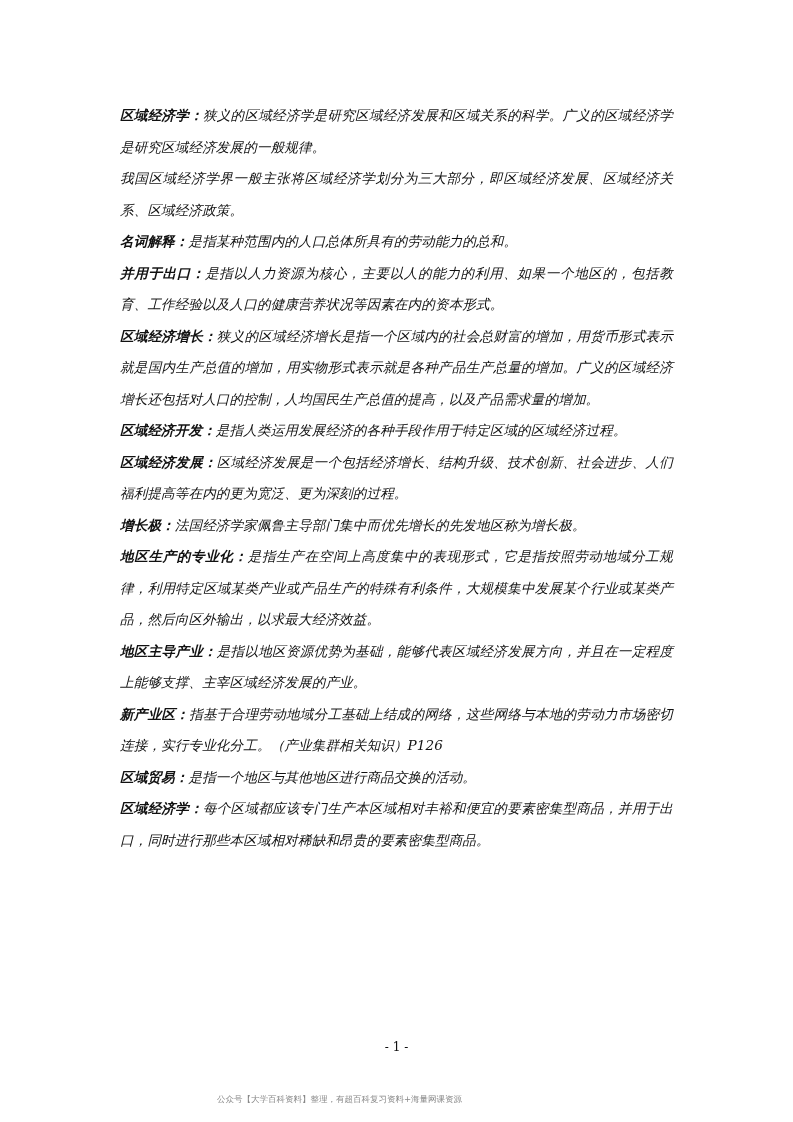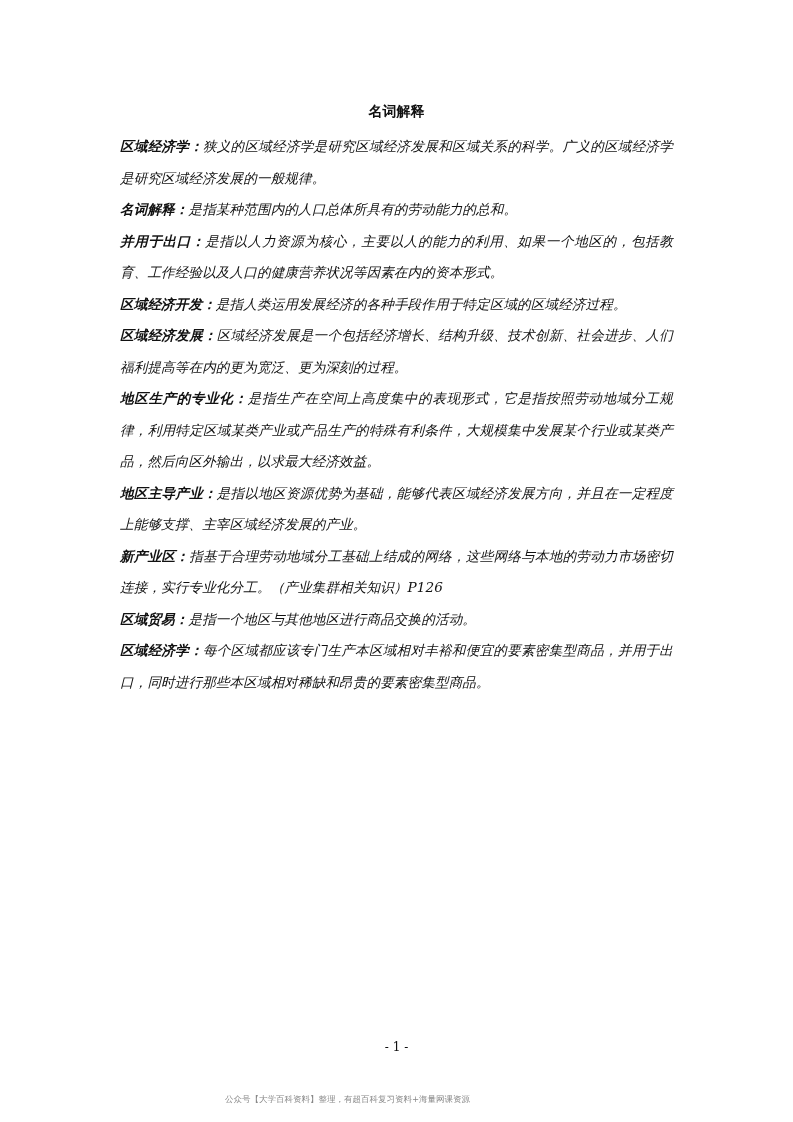--- a/index.html
+++ b/index.html
@@ -6,34 +6,36 @@
   body { width: 793px; height: 1122px; position: relative; overflow: hidden;
          font-family: "DejaVu Serif", "Liberation Serif", serif; color: #111; }
   .page { position: absolute; left: 120px; top: 100px; width: 553px; }
   .title { text-align: center; font-weight: bold; font-size: 14px; line-height: 22px;
            margin: 0 0 9px 0; font-family: "DejaVu Sans", sans-serif; }
   .para { font-size: 13.6px; line-height: 31.5px; margin: 0; text-align: justify;
           letter-spacing: 0.1px; font-style: italic; }
   .term { font-weight: bold; font-family: "DejaVu Sans", sans-serif; }
   .pagenum { position: absolute; left: 0; width: 793px; top: 1040px; text-align: center;
              font-size: 12px; }
-  .footer { position: absolute; left: 8px; width: 679px; top: 1094px; text-align: center;
+  .footer { position: absolute; left: 0; width: 679px; top: 1094px; text-align: center;
             font-size: 8.5px; color: #888; font-family: "DejaVu Sans", sans-serif; }
 </style>
 </head>
 <body>
 
 <div class="page">
-  <h1 class="title">名词解释</h1>
 
   <p class="para"><span class="term">区域经济学：</span><span>狭义的区域经济学是研究区域经济发展和区域关系的科学。广义的区域经济学是研究区域经济发展的一般规律。</span></p>
+  <p class="para"><span>我国区域经济学界一般主张将区域经济学划分为三大部分，即区域经济发展、区域经济关系、区域经济政策。</span></p>
   <p class="para"><span class="term">名词解释：</span><span>是指某种范围内的人口总体所具有的劳动能力的总和。</span></p>
   <p class="para"><span class="term">并用于出口：</span><span>是指以人力资源为核心，主要以人的能力的利用、如果一个地区的，包括教育、工作经验以及人口的健康营养状况等因素在内的资本形式。</span></p>
+  <p class="para"><span class="term">区域经济增长：</span><span>狭义的区域经济增长是指一个区域内的社会总财富的增加，用货币形式表示就是国内生产总值的增加，用实物形式表示就是各种产品生产总量的增加。广义的区域经济增长还包括对人口的控制，人均国民生产总值的提高，以及产品需求量的增加。</span></p>
   <p class="para"><span class="term">区域经济开发：</span><span>是指人类运用发展经济的各种手段作用于特定区域的区域经济过程。</span></p>
   <p class="para"><span class="term">区域经济发展：</span><span>区域经济发展是一个包括经济增长、结构升级、技术创新、社会进步、人们福利提高等在内的更为宽泛、更为深刻的过程。</span></p>
+  <p class="para"><span class="term">增长极：</span><span>法国经济学家佩鲁主导部门集中而优先增长的先发地区称为增长极。</span></p>
   <p class="para"><span class="term">地区生产的专业化：</span><span>是指生产在空间上高度集中的表现形式，它是指按照劳动地域分工规律，利用特定区域某类产业或产品生产的特殊有利条件，大规模集中发展某个行业或某类产品，然后向区外输出，以求最大经济效益。</span></p>
   <p class="para"><span class="term">地区主导产业：</span><span>是指以地区资源优势为基础，能够代表区域经济发展方向，并且在一定程度上能够支撑、主宰区域经济发展的产业。</span></p>
   <p class="para"><span class="term">新产业区：</span><span>指基于合理劳动地域分工基础上结成的网络，这些网络与本地的劳动力市场密切连接，实行专业化分工。（产业集群相关知识）P126</span></p>
   <p class="para"><span class="term">区域贸易：</span><span>是指一个地区与其他地区进行商品交换的活动。</span></p>
   <p class="para"><span class="term">区域经济学：</span><span>每个区域都应该专门生产本区域相对丰裕和便宜的要素密集型商品，并用于出口，同时进行那些本区域相对稀缺和昂贵的要素密集型商品。</span></p>
 </div>
 
 <div class="pagenum">- 1 -</div>
 <div class="footer">公众号【大学百科资料】整理，有超百科复习资料+海量网课资源</div>
 

